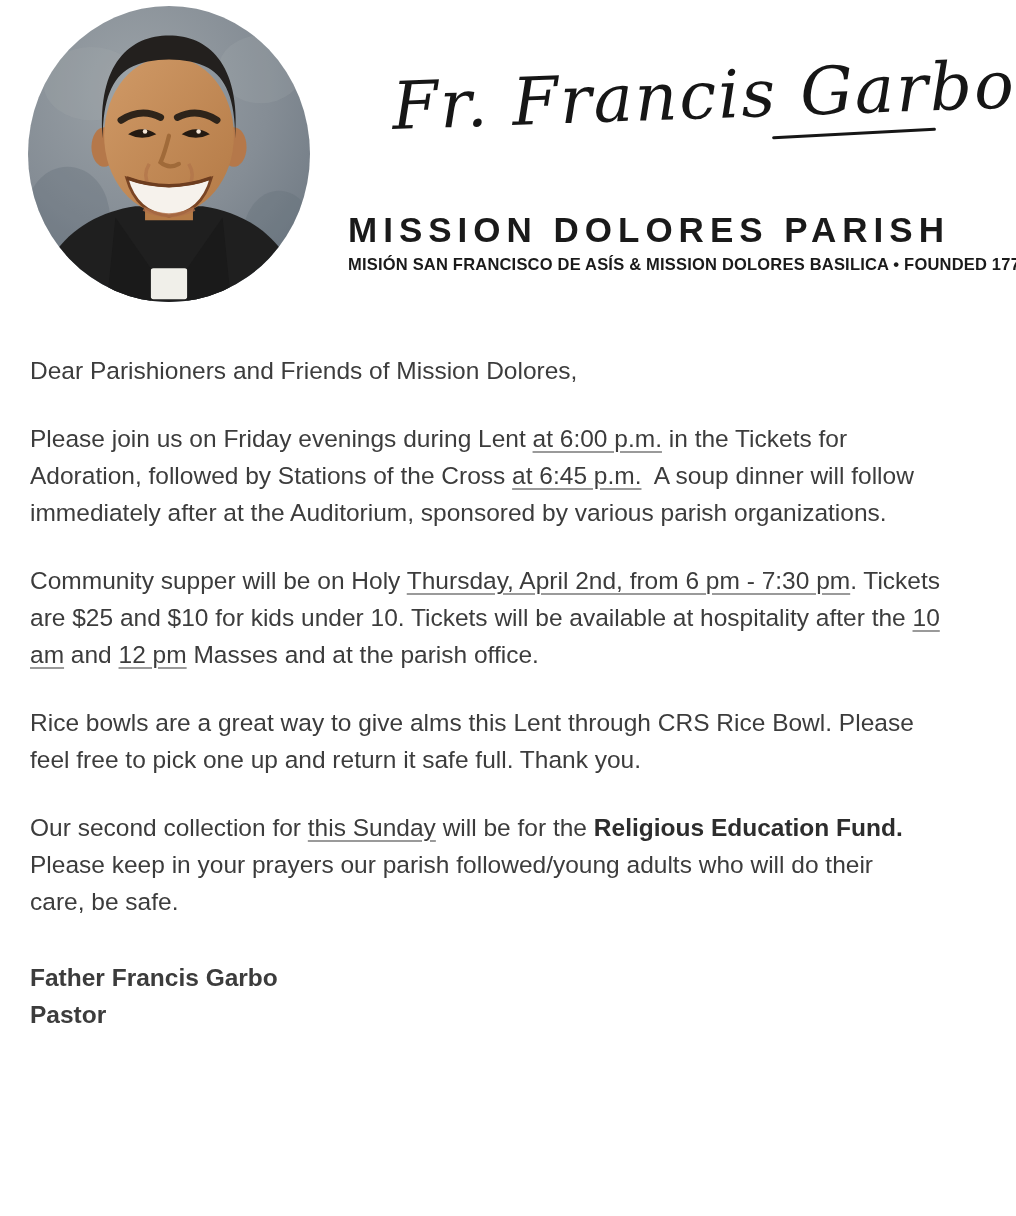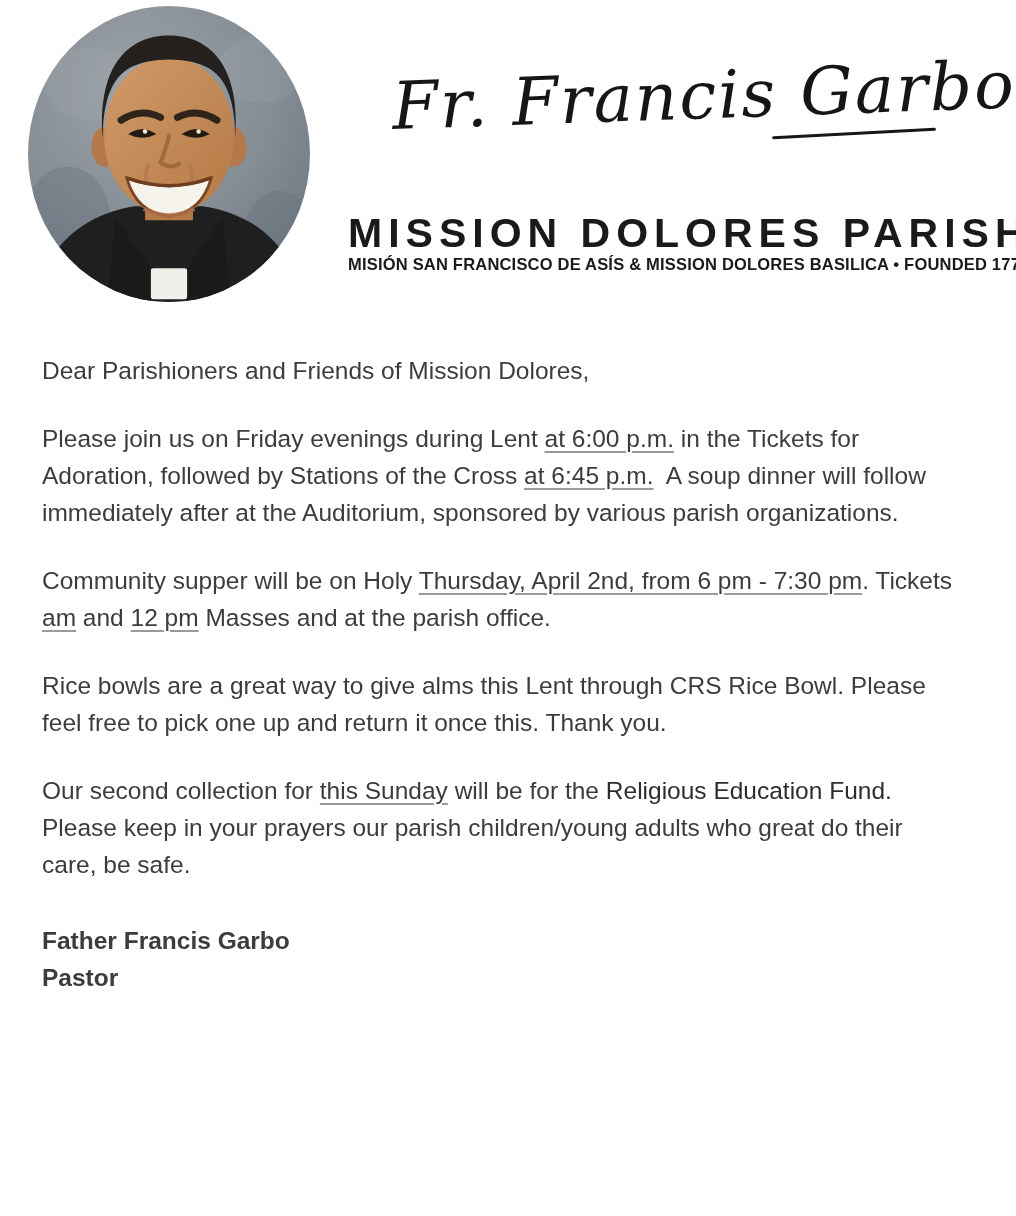--- a/index.html
+++ b/index.html
@@ -32,50 +32,50 @@
     transform:rotate(-2deg);
   }
   .signature-cross{
     position:absolute;left:772px;top:132px;
     width:164px;height:3px;
     background:#161616;border-radius:2px;
     transform:rotate(-3deg);
   }
   .parish-title{
     position:absolute;left:348px;top:210px;width:660px;
-    font-size:41px;font-weight:bold;
+    font-size:35px;font-weight:bold;
     letter-spacing:6px;
     color:var(--title,#1a1a1a);
     white-space:nowrap;
   }
   .parish-subtitle{
     position:absolute;left:348px;top:255px;width:662px;
     font-size:16.5px;font-weight:bold;
     letter-spacing:0.2px;
     color:var(--title,#1a1a1a);
     white-space:nowrap;
   }
 
   
   .letter{
     position:absolute;left:30px;top:352px;width:962px;
     font-size:24.5px;
     line-height:37px;
     color:var(--text,#3c3c3c);
   }
-  .letter p{margin:0 0 31px 12px;}
+  .letter p{margin:0 0 31px 0;}
   .letter p.sig{margin-top:39px;font-weight:bold;}
   .line{display:block;white-space:pre;}
   .u{
     text-decoration:underline;
     text-decoration-color:var(--underline,#9a9a9a);
     text-decoration-thickness:2px;
     text-underline-offset:4px;
   }
-  .b{font-weight:normal;color:#2d2d2d;text-align:center;}
+  .b{font-weight:bold;color:#2d2d2d;text-align:center;}
 </style>
 </head>
 <body>
 
 <div class="page">
 
   <div class="photo">
     <svg viewBox="0 0 200 210" preserveAspectRatio="none">
       <defs>
         <radialGradient id="bgGrad" cx="38%" cy="28%" r="95%">
@@ -138,29 +138,30 @@
       <p>
         <span class="line"><span>Dear Parishioners and Friends of Mission Dolores,</span></span>
       </p>
       <p>
         <span class="line"><span>Please join us on Friday evenings during Lent </span><span class="u">at 6:00 p.m.</span><span> in the Tickets for</span></span>
         <span class="line"><span>Adoration, followed by Stations of the Cross </span><span class="u">at 6:45 p.m.</span><span>  A soup dinner will follow</span></span>
         <span class="line"><span>immediately after at the Auditorium, sponsored by various parish organizations.</span></span>
       </p>
       <p>
         <span class="line"><span>Community supper will be on Holy </span><span class="u">Thursday, April 2nd, from 6 pm - 7:30 pm</span><span>. Tickets</span></span>
+        <span class="line"><span>are $25 and $10 for kids under 10. Tickets will be available at hospitality after the </span><span class="u">10</span></span>
         <span class="line"><span class="u">am</span><span> and </span><span class="u">12 pm</span><span> Masses and at the parish office.</span></span>
       </p>
       <p>
         <span class="line"><span>Rice bowls are a great way to give alms this Lent through CRS Rice Bowl. Please</span></span>
-        <span class="line"><span>feel free to pick one up and return it once this. Thank you.</span></span>
+        <span class="line"><span>feel free to pick one up and return it safe full. Thank you.</span></span>
       </p>
       <p>
         <span class="line"><span>Our second collection for </span><span class="u">this Sunday</span><span> will be for the </span><span class="b">Religious Education Fund.</span></span>
-        <span class="line"><span>Please keep in your prayers our parish children/young adults who great do their</span></span>
+        <span class="line"><span>Please keep in your prayers our parish followed/young adults who will do their</span></span>
         <span class="line"><span>care, be safe.</span></span>
       </p>
       <p class="sig">
         <span class="line"><span>Father Francis Garbo</span></span>
         <span class="line"><span>Pastor</span></span>
       </p>
     </div>
 
 </div>
 

